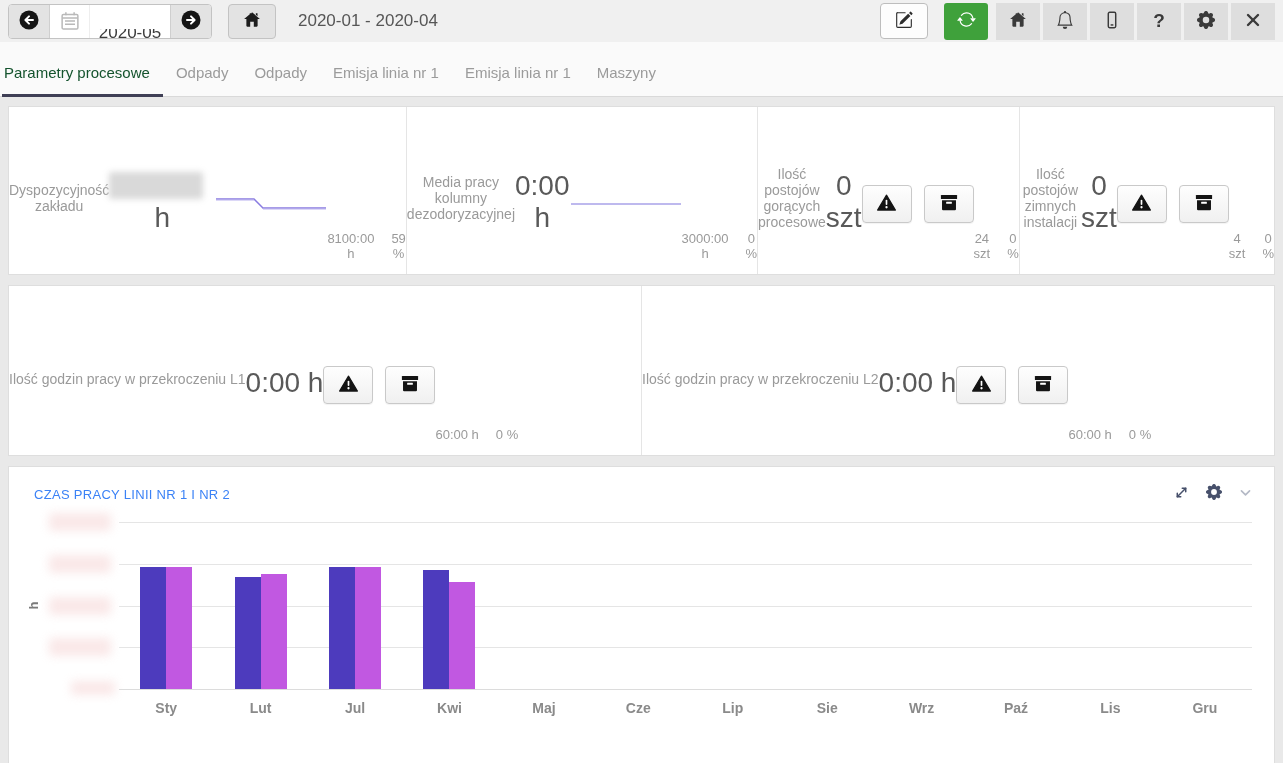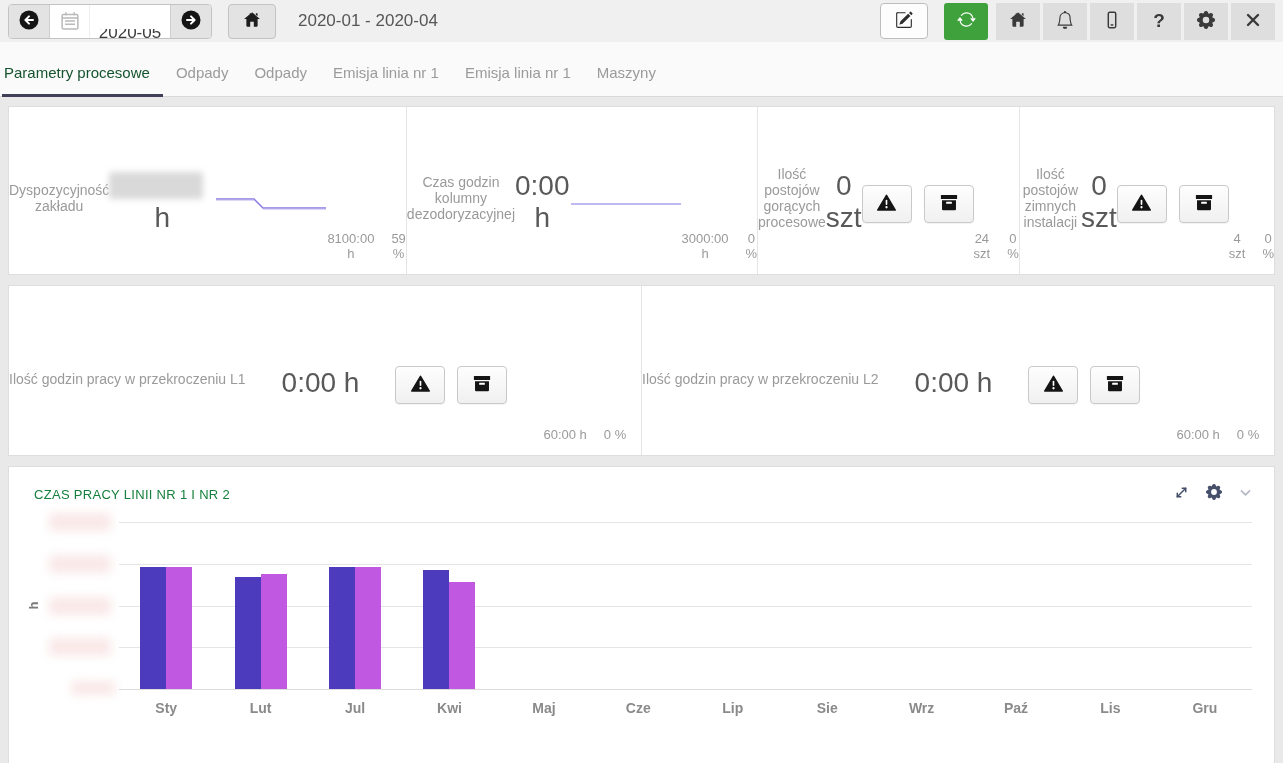--- a/index.html
+++ b/index.html
@@ -30,33 +30,33 @@
   .tab.active::after { content:""; position:absolute; left:0; right:0; bottom:-1px; height:3px; background:#3f3f55; }
 
   
   .main { padding:9px 8px 0 8px; }
   .panel { background:#fff; border:1px solid #dedede; }
   .panel + .panel { margin-top:10px; }
   .row-cells { display:flex; }
   .cell { flex:1; border-right:1px solid #e5e5e5; display:flex; flex-direction:row; align-items:center; text-align:center; padding-top:14px; }
   .cell:last-child { border-right:0; }
   .r1 .cell { height:167px; }
-  .r2 .cell { height:169px; padding-top:16px;gap:36px; }
+  .r2 .cell { height:169px; padding-top:16px; }
   .card-title { font-size:14px; color:#9a9a9a; }
   .card-value { font-size:28px; font-weight:300; color:#595959; margin-top:9px; }
   .redacted-value { display:inline-block; width:94px; height:27px; background:#d9d9d9; filter:blur(3px); border-radius:2px; vertical-align:-4px; margin-right:12px; }
   .sparkline { margin-top:16px; }
   .btn-row { display:flex; gap:12px; margin-top:13px; }
   .icon-btn { width:50px; height:38px; border:1px solid #c9c9c9; border-radius:4px; background:linear-gradient(#fefefe,#f0f0f0); display:flex; align-items:center; justify-content:center; cursor:pointer; color:#141414; box-shadow:0 1px 1px rgba(0,0,0,.05); }
   .card-footer { margin-top:auto; margin-bottom:13px; font-size:13px; color:#9a9a9a; display:flex; gap:17px; }
 
   
   .chart-panel { height:300px; }
   .chart-header { display:flex; align-items:center; padding:17px 22px 10px 25px; }
-  .chart-title { font-size:13px; color:#15803d; letter-spacing:.3px;text-align:center; }
+  .chart-title { font-size:13px; color:#3b82f6; letter-spacing:.3px;text-align:center; }
   .chart-tools { margin-left:auto; display:flex; align-items:center; gap:17px; color:#47506b; }
   .chart-tools .chev { color:#b4b9c6; }
   .chart-body { display:flex; padding:8px 22px 0 16px;font-weight:bold; }
   .y-title { width:18px; display:flex; align-items:center; justify-content:center; height:167px; }
   .y-title span { transform:rotate(-90deg); font-size:13px; color:#7a7a7a; }
   .y-redactions { position:relative; width:76px; height:167px; flex:none; }
   .red-tick { position:absolute; right:8px; width:62px; height:18px; background:#f3c9c9; opacity:.42; filter:blur(5px); border-radius:3px; }
   .red-tick.t0 { top:-9px; } .red-tick.t1 { top:calc(25% - 9px); } .red-tick.t2 { top:calc(50% - 9px); }
   .red-tick.t3 { top:calc(75% - 9px); } .red-tick.t4 { top:calc(100% - 8px); width:44px; height:14px; right:4px; }
   .plot-wrap { flex:1; }
@@ -197,21 +197,21 @@
             <path d="M1 5h38l9 9h63" stroke="#b9b2ef" stroke-width="1"></path>
           </svg>
       </div>
       <div class="card-footer">
         <span>8100:00 h</span>
         <span>59 %</span>
       </div>
     </div>
 
     <div class="cell">
-      <div class="card-title">Czas godzin kolumny dezodoryzacyjnej</div>
+      <div class="card-title">Media pracy kolumny dezodoryzacyjnej</div>
       <div class="card-value">0:00 h</div>
       <div class="sparkline">
         <svg width="112" height="18" viewBox="0 0 112 18" fill="none">
             <path d="M1 9h110" stroke="#a9a2e8" stroke-width="1.3"></path>
           </svg>
       </div>
       <div class="card-footer">
         <span>3000:00 h</span>
         <span>0 %</span>
       </div>

